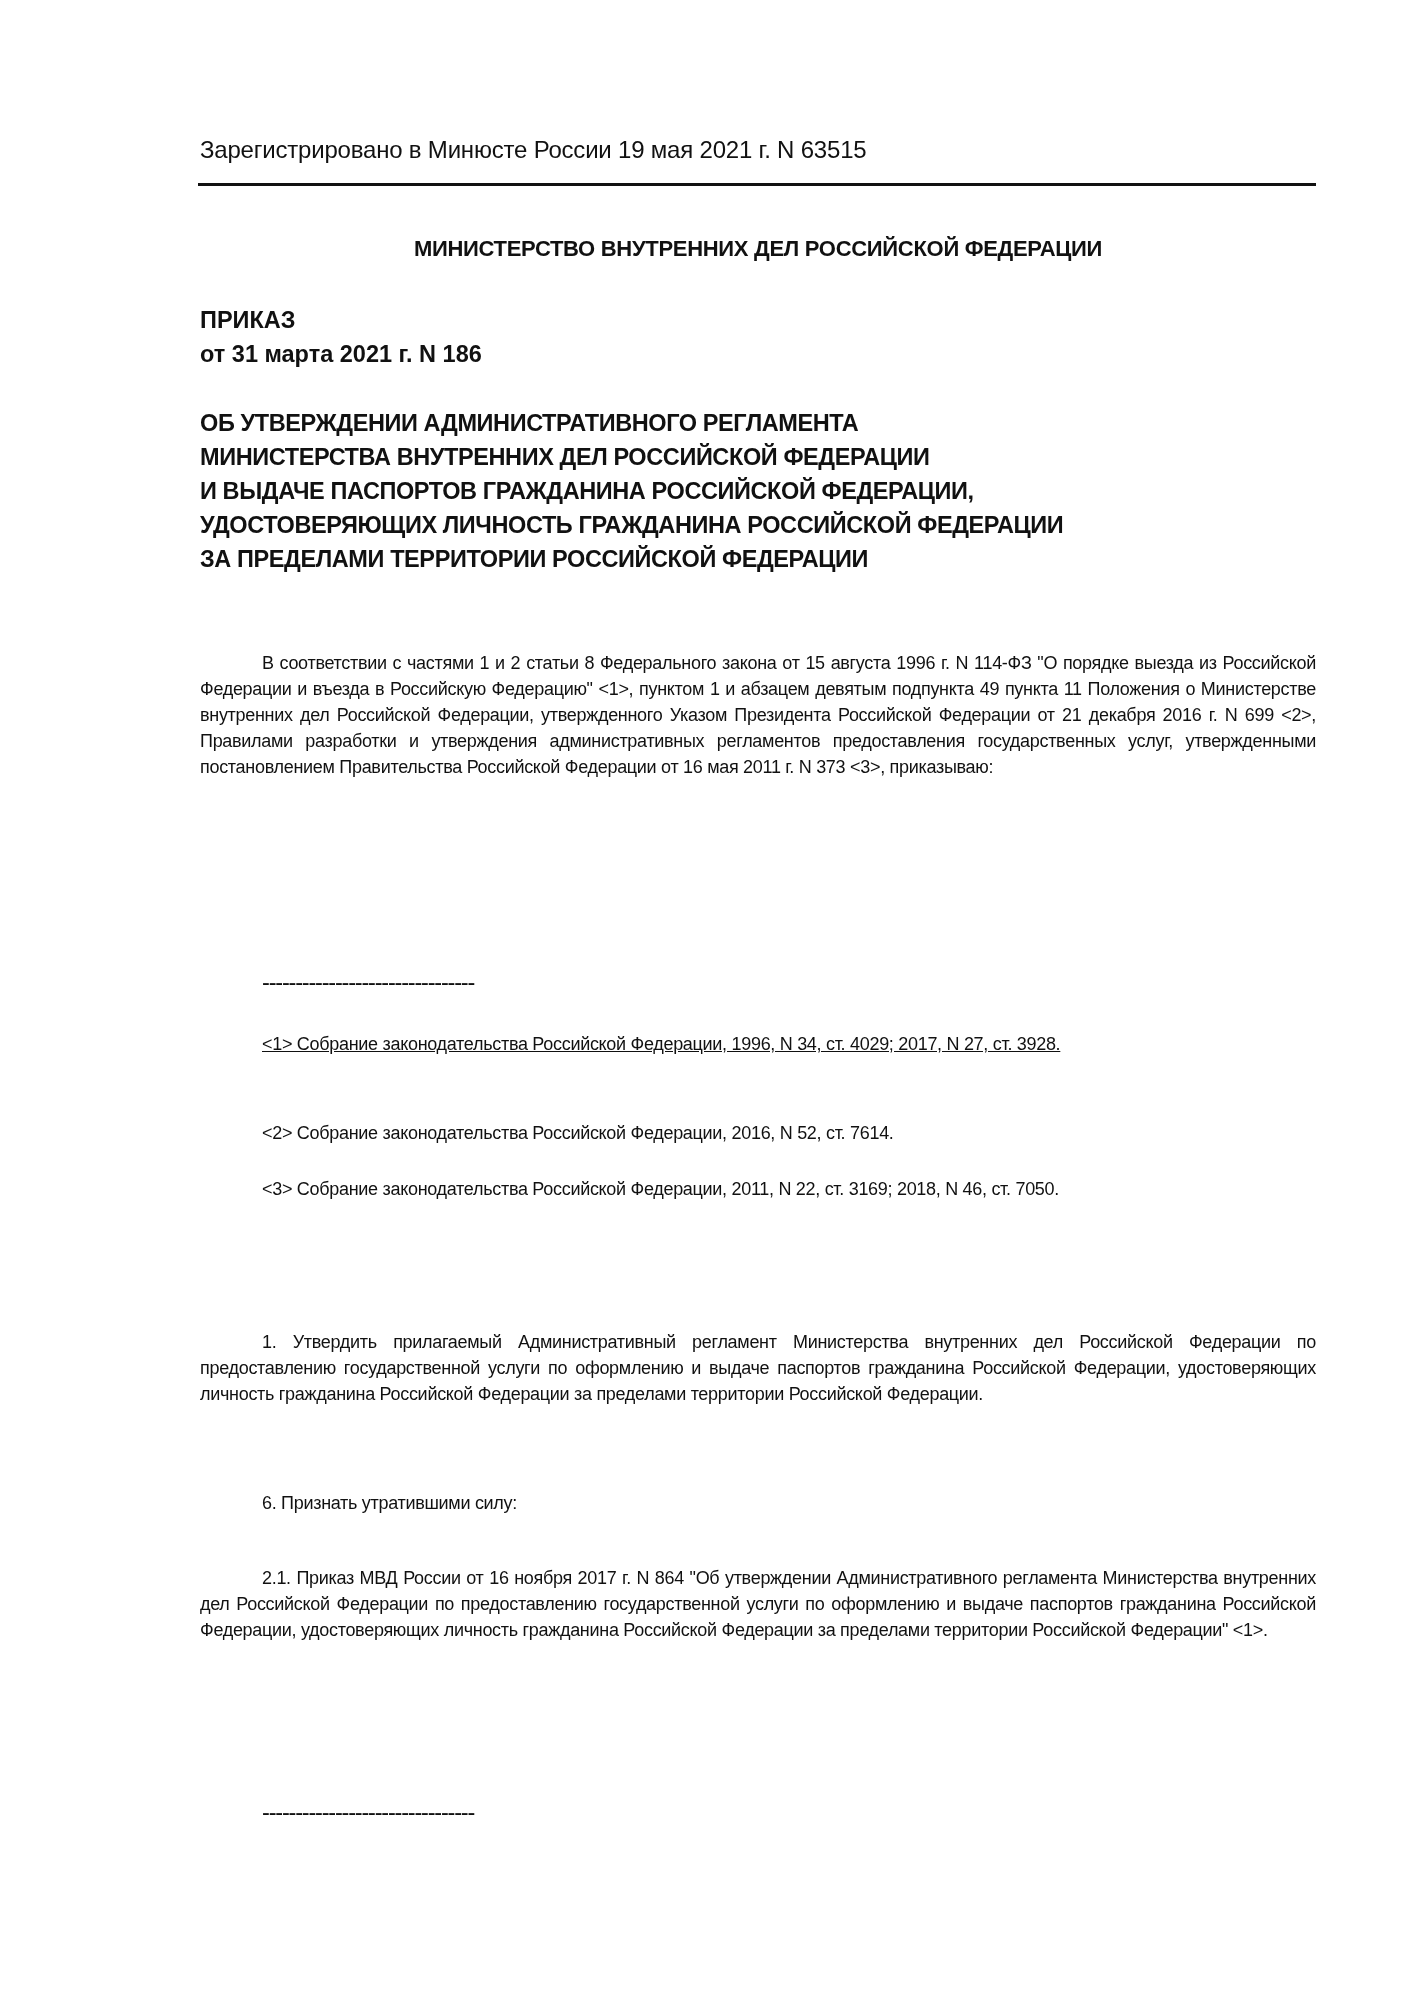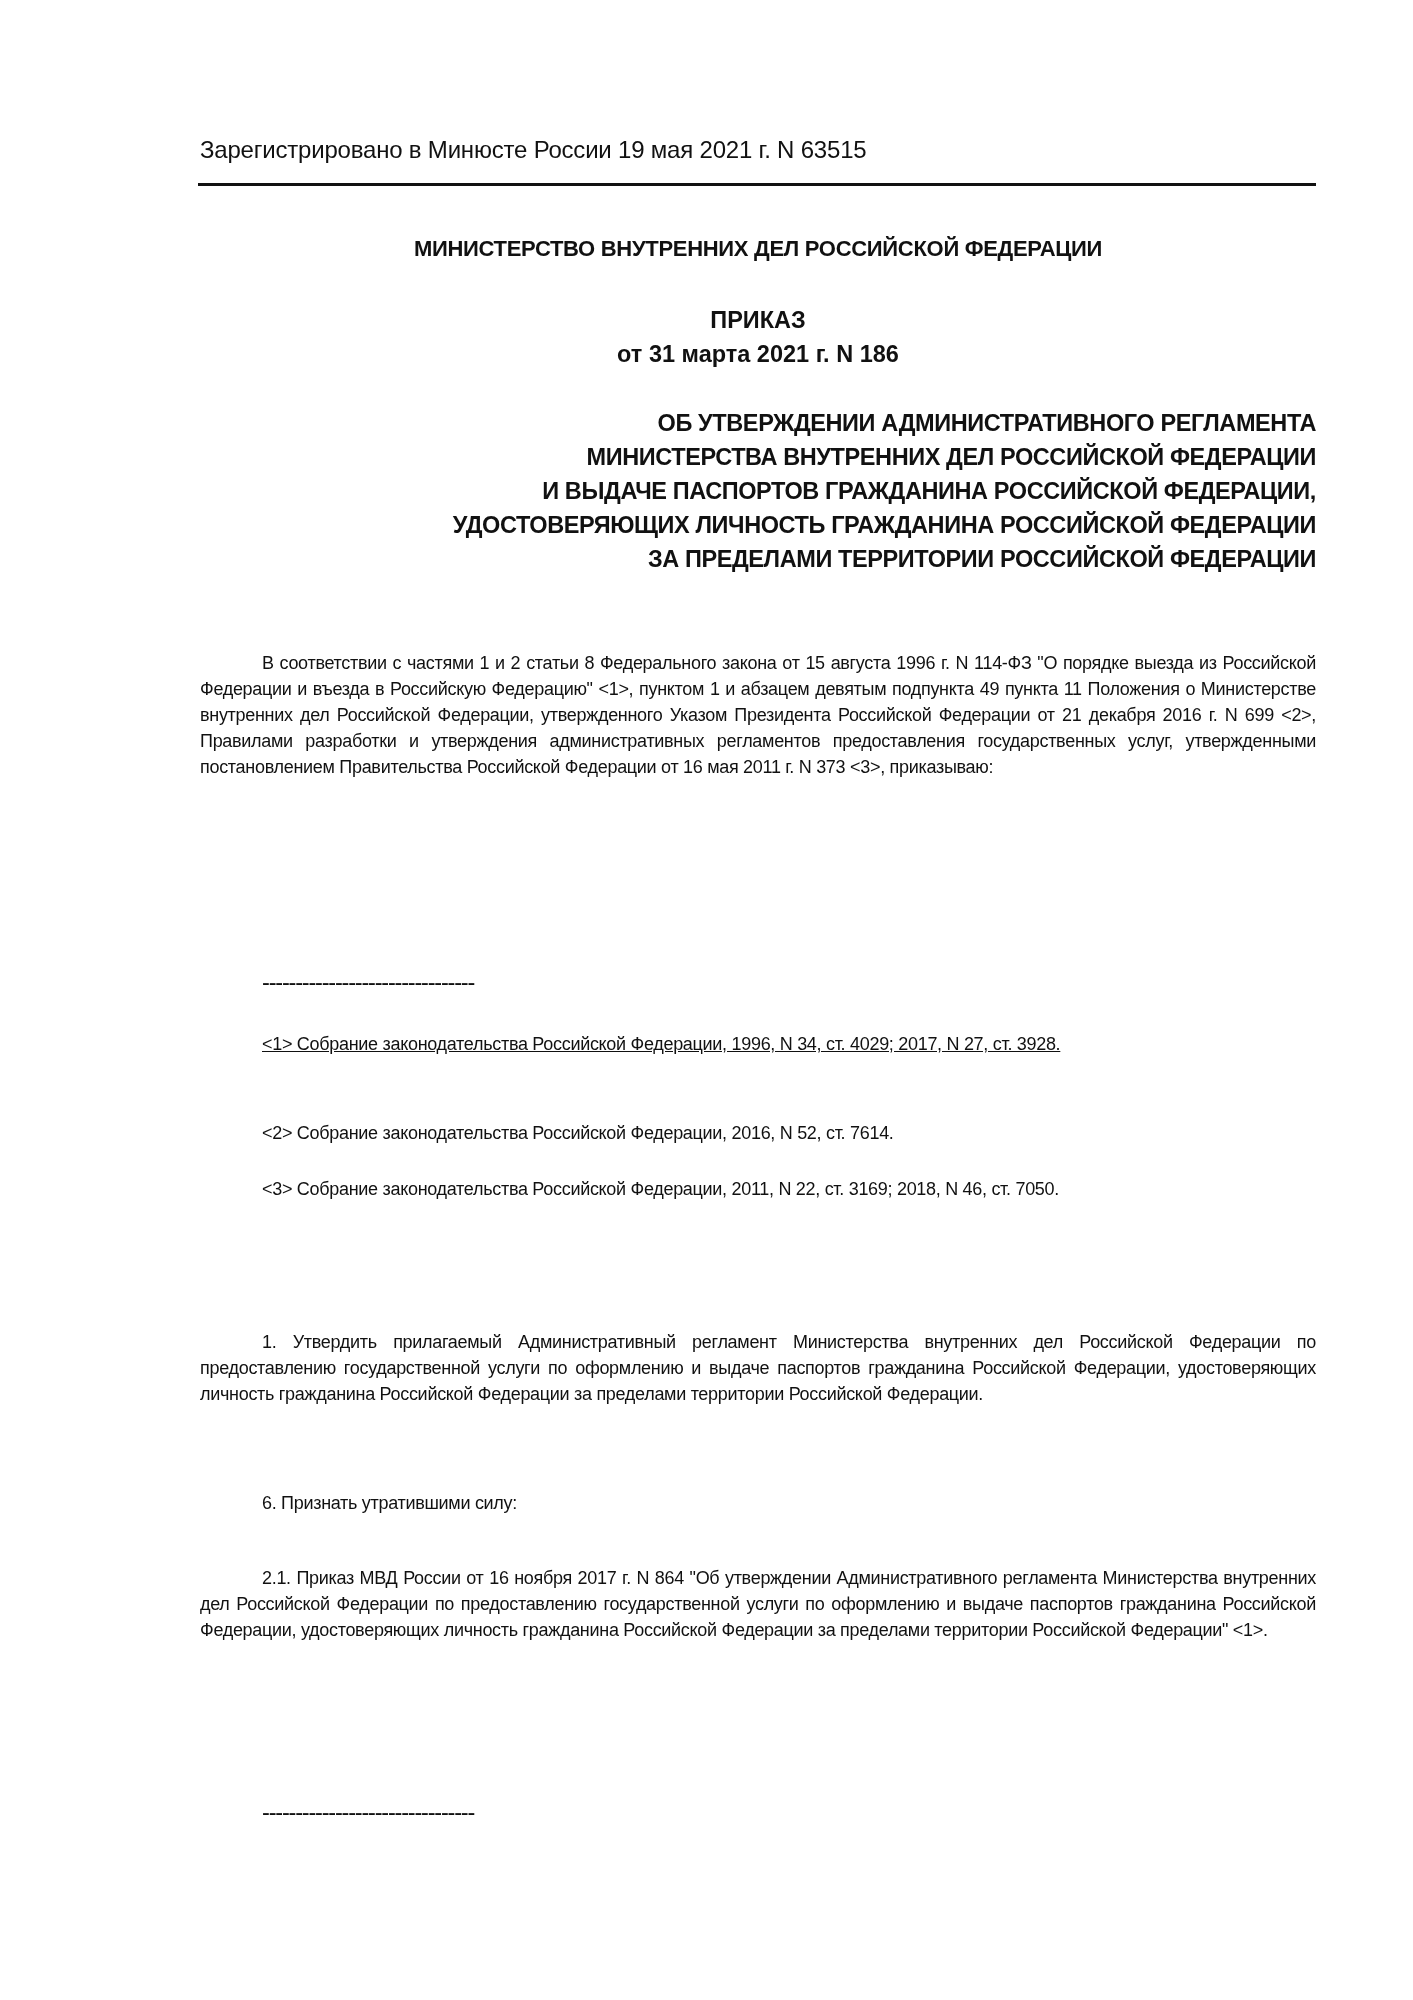--- a/index.html
+++ b/index.html
@@ -48,32 +48,31 @@
       font-size: 22px;
       line-height: 30px;
       letter-spacing: -0.3px;
       white-space: nowrap;
     }
     .order-title {
       position: absolute;
       top: 303px;
       left: 0;
       width: 1116px;
-      text-align: center;
       font-weight: bold;
       font-size: 23.5px;
       line-height: 34px;
     }
     .order-title div { white-space: nowrap; }
     .subject {
       position: absolute;
       top: 406px;
       left: 0;
       width: 1116px;
-      text-align: right;
+      text-align: left;
       font-weight: bold;
       font-size: 23.5px;
       line-height: 34px;
       letter-spacing: -0.4px;
     }
     .subject div { white-space: nowrap; }
     .body-text {
       position: absolute;
       left: 0;
       width: 1116px;

